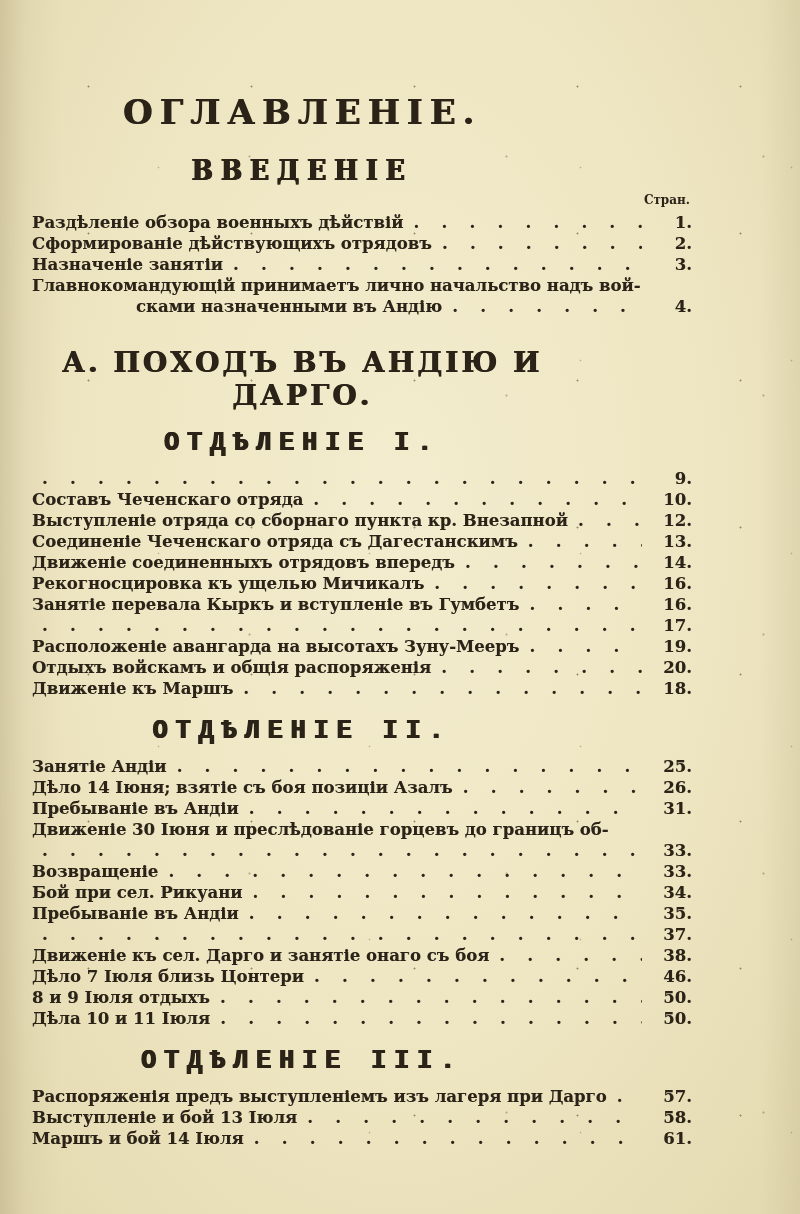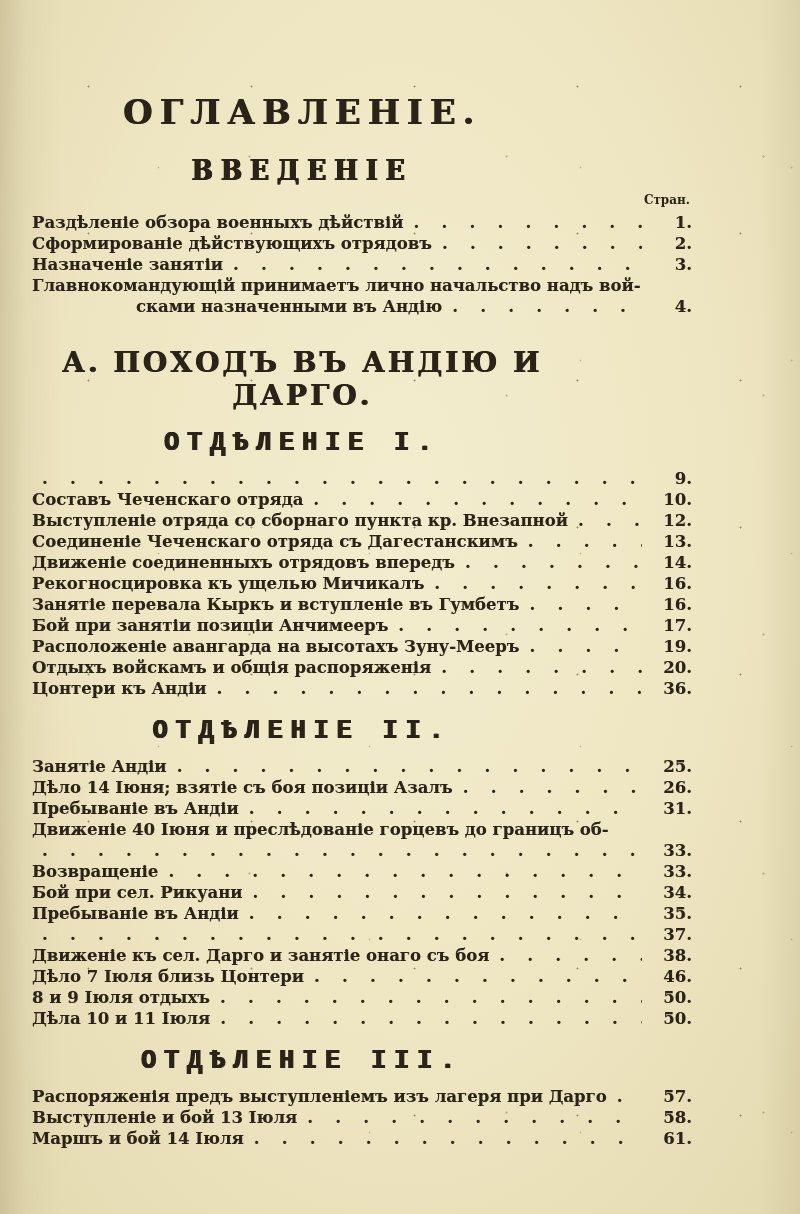--- a/index.html
+++ b/index.html
@@ -164,38 +164,37 @@
             <span class="toc-text">Рекогносцировка къ ущелью Мичикалъ</span>
             <span class="toc-leader">. . . . . . . . . . . . . . . . . . . . . . . . . . . . . . . . . . . . . . . . . . . . . . . . . . . . . . . . . . . . . . . . . . . . . . </span>
             <span class="toc-page">16.</span>
           </div>
           <div class="toc-row">
             <span class="toc-text">Занятіе перевала Кыркъ и вступленіе въ Гумбетъ</span>
             <span class="toc-leader">. . . . . . . . . . . . . . . . . . . . . . . . . . . . . . . . . . . . . . . . . . . . . . . . . . . . . . . . . . . . . . . . . . . . . . </span>
             <span class="toc-page">16.</span>
           </div>
           <div class="toc-row">
-            <span class="toc-text">Бой при занятіи позиціи Анчимееръ</span>
             <span class="toc-leader">. . . . . . . . . . . . . . . . . . . . . . . . . . . . . . . . . . . . . . . . . . . . . . . . . . . . . . . . . . . . . . . . . . . . . . </span>
             <span class="toc-page">17.</span>
           </div>
           <div class="toc-row">
             <span class="toc-text">Расположеніе авангарда на высотахъ Зуну-Мееръ</span>
             <span class="toc-leader">. . . . . . . . . . . . . . . . . . . . . . . . . . . . . . . . . . . . . . . . . . . . . . . . . . . . . . . . . . . . . . . . . . . . . . </span>
             <span class="toc-page">19.</span>
           </div>
           <div class="toc-row">
             <span class="toc-text">Отдыхъ войскамъ и общія распоряженія</span>
             <span class="toc-leader">. . . . . . . . . . . . . . . . . . . . . . . . . . . . . . . . . . . . . . . . . . . . . . . . . . . . . . . . . . . . . . . . . . . . . . </span>
             <span class="toc-page">20.</span>
           </div>
           <div class="toc-row">
-            <span class="toc-text">Цонтери къ Андіи</span>
-            <span class="toc-leader">. . . . . . . . . . . . . . . . . . . . . . . . . . . . . . . . . . . . . . . . . . . . . . . . . . . . . . . . . . . . . . . . . . . . . . </span>
-            <span class="toc-page">36.</span>
+            <span class="toc-text">Движеніе къ Маршъ</span>
+            <span class="toc-leader">. . . . . . . . . . . . . . . . . . . . . . . . . . . . . . . . . . . . . . . . . . . . . . . . . . . . . . . . . . . . . . . . . . . . . . </span>
+            <span class="toc-page">18.</span>
           </div>
         </div>
       </div>
       <div class="toc-section">
         <div class="section-heading-wrap">
           <div class="ornate-heading">ОТДѢЛЕНІЕ II.</div>
         </div>
         <div class="toc-rows">
           <div class="toc-row">
             <span class="toc-text">Занятіе Андіи</span>
@@ -206,21 +205,21 @@
             <span class="toc-text">Дѣло 14 Іюня; взятіе съ боя позиціи Азалъ</span>
             <span class="toc-leader">. . . . . . . . . . . . . . . . . . . . . . . . . . . . . . . . . . . . . . . . . . . . . . . . . . . . . . . . . . . . . . . . . . . . . . </span>
             <span class="toc-page">26.</span>
           </div>
           <div class="toc-row">
             <span class="toc-text">Пребываніе въ Андіи</span>
             <span class="toc-leader">. . . . . . . . . . . . . . . . . . . . . . . . . . . . . . . . . . . . . . . . . . . . . . . . . . . . . . . . . . . . . . . . . . . . . . </span>
             <span class="toc-page">31.</span>
           </div>
           <div class="toc-row">
-            <span class="toc-text">Движеніе 40 Іюня и преслѣдованіе горцевъ до границъ об-</span>
+            <span class="toc-text">Движеніе 30 Іюня и преслѣдованіе горцевъ до границъ об-</span>
             <span class="toc-leader hidden"></span>
             <span class="toc-page"></span>
           </div>
           <div class="toc-row">
             <span class="toc-leader">. . . . . . . . . . . . . . . . . . . . . . . . . . . . . . . . . . . . . . . . . . . . . . . . . . . . . . . . . . . . . . . . . . . . . . </span>
             <span class="toc-page">33.</span>
           </div>
           <div class="toc-row">
             <span class="toc-text">Возвращеніе</span>
             <span class="toc-leader">. . . . . . . . . . . . . . . . . . . . . . . . . . . . . . . . . . . . . . . . . . . . . . . . . . . . . . . . . . . . . . . . . . . . . . </span>

